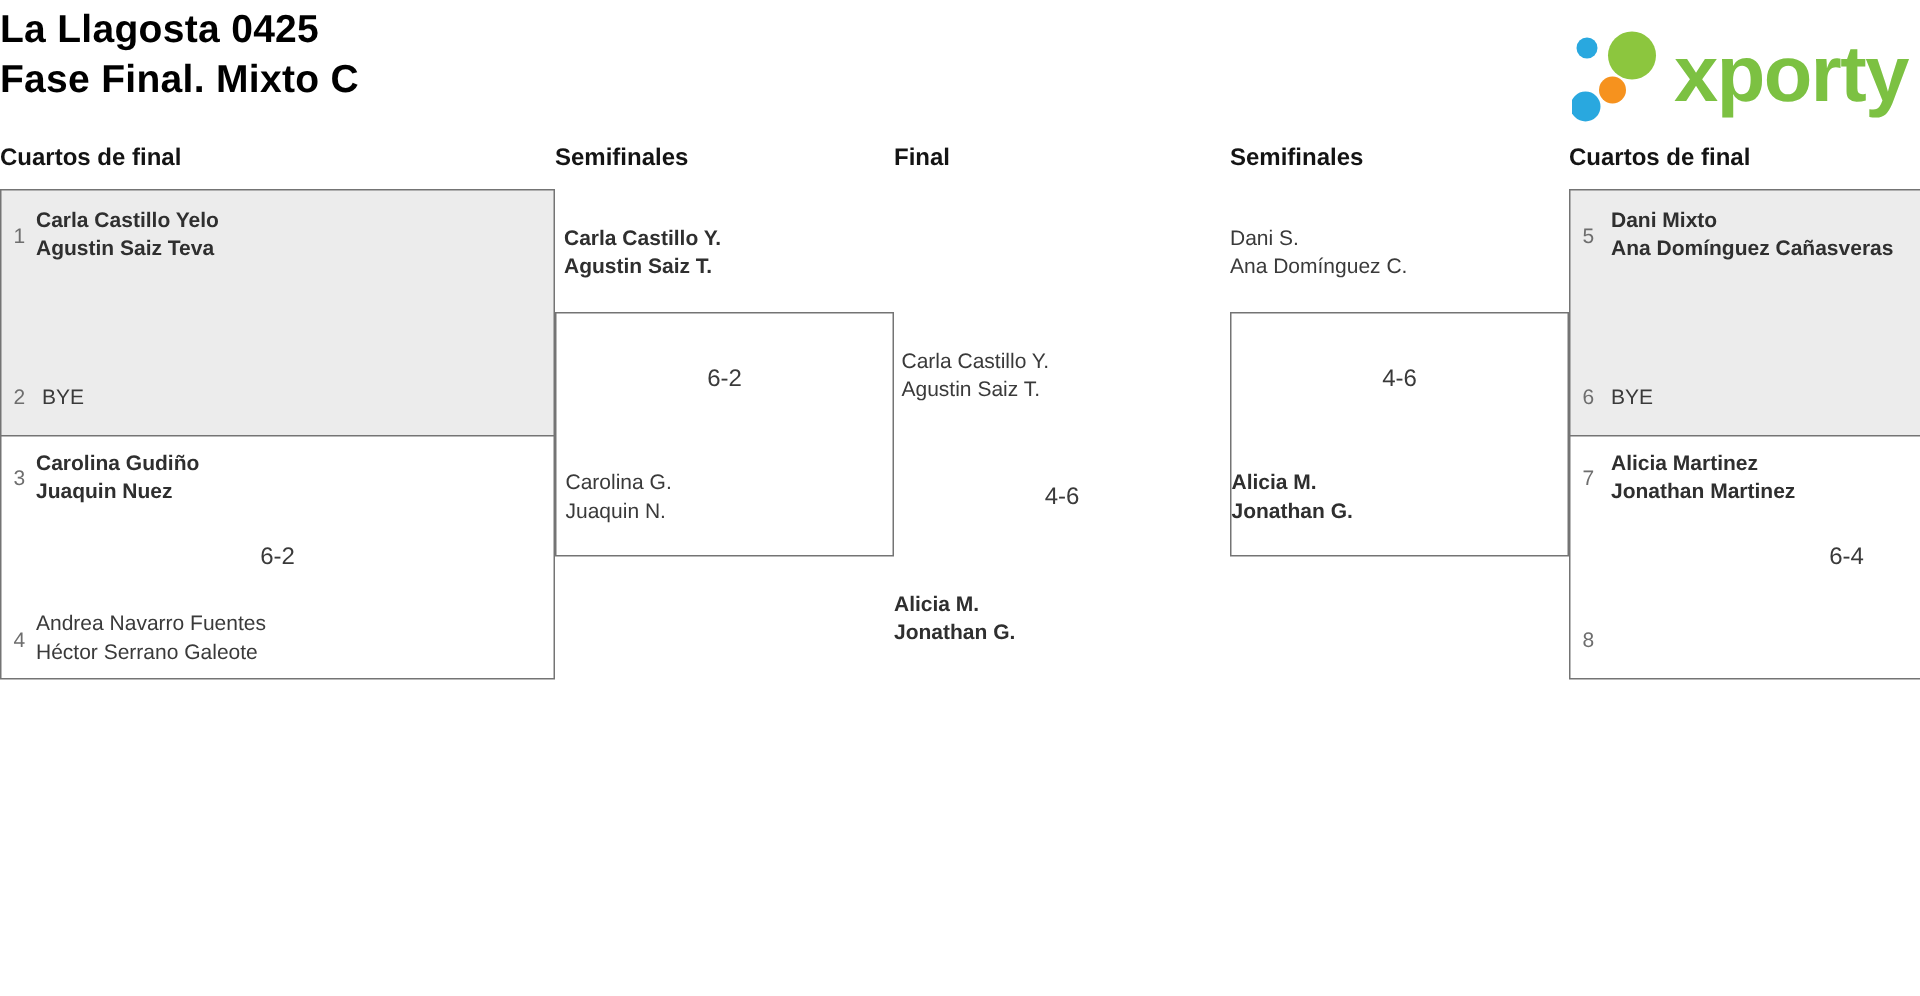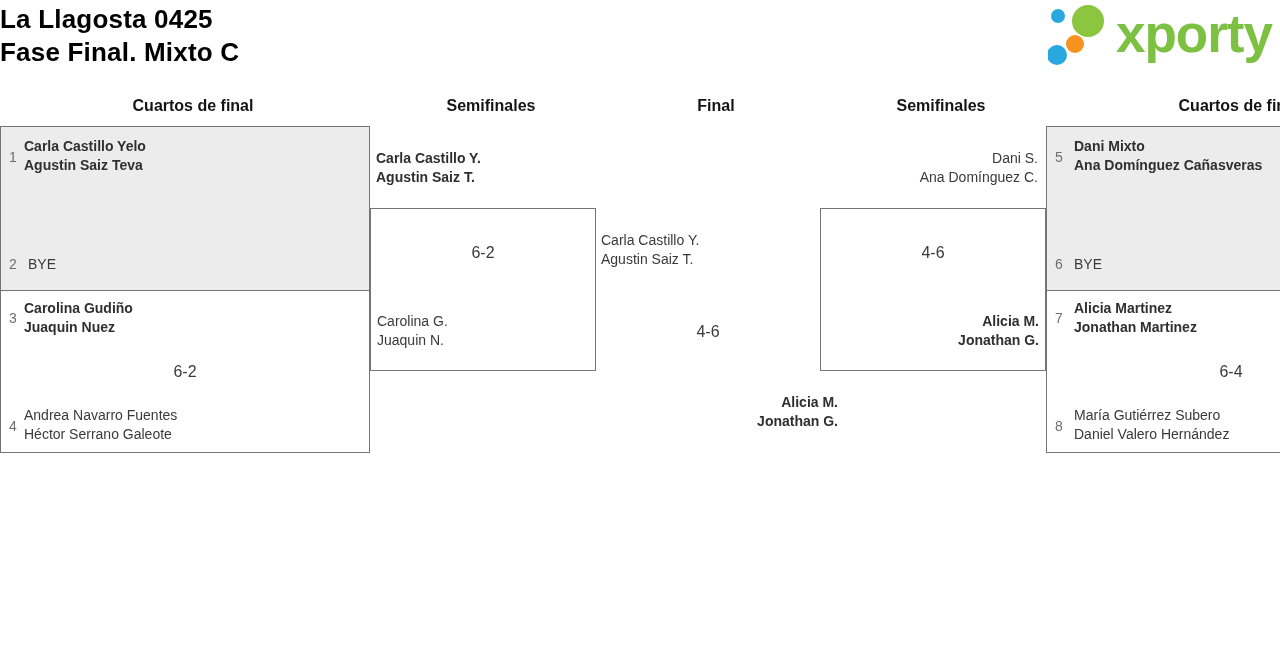--- a/index.html
+++ b/index.html
@@ -3,32 +3,32 @@
 <meta charset="utf-8">
 <style>
   * { box-sizing: border-box; margin: 0; padding: 0; }
   html, body { background: #fff; }
   body { font-family: "Liberation Sans", sans-serif; }
   .page { position: relative; width: 1280px; height: 576px; background: #ffffff; overflow: hidden; }
   .abs { position: absolute; }
 
   .title { font-size: 26px; font-weight: bold; color: #000; line-height: 33px; letter-spacing: 0.2px; }
 
-  .logo { display: flex; align-items: flex-start; }
+  .logo { display: flex; align-items: flex-start; margin-top: 16px; }
   .logo-text { font-size: 53px; font-weight: bold; color: #7CC142; line-height: 62px; letter-spacing: -1px; margin-left: 4px; }
 
-  .round-label { font-size: 16px; font-weight: 600; color: #141414; text-align: center; padding-left: 16px; }
+  .round-label { font-size: 16px; font-weight: 600; color: #141414; text-align: left; }
 
   .match-box { position: absolute; border: 1px solid #747474; background: #ffffff; }
   .match-box.grey { background: #ececec; }
 
   .seed { position: absolute; font-size: 14px; color: #6e6e6e; line-height: 19px; }
   .team { position: absolute; font-size: 14px; color: #3a3a3a; line-height: 19px; white-space: nowrap; }
   .team.bold { font-weight: bold; color: #2f2f2f; }
-  .team.right { text-align: right; }
+  .team.right { }
   .score { position: absolute; font-size: 16px; color: #3a3a3a; text-align: center; line-height: 19px; }
 </style>
 </head>
 <body>
 
 <div class="page">
 
   <div class="abs title" style="left:0px; top:3px;">
     <div>La Llagosta 0425</div>
     <div>Fase Final. Mixto C</div>
@@ -123,19 +123,15 @@
   </div>
 
   <div class="match-box" style="left:1046px; top:290px; width:370px; height:163px;">
     <div class="seed" style="left:8px; top:18px;">7</div>
     <div class="team bold" style="left:27px; top:8px;">
       <div>Alicia Martinez</div>
       <div>Jonathan Martinez</div>
     </div>
     <div class="score" style="left:0px; top:71px; width:100%;">6-4</div>
     <div class="seed" style="left:8px; top:126px;">8</div>
-    <div class="team" style="left:27px; top:115px;">
-      <div>María Gutiérrez Subero</div>
-      <div>Daniel Valero Hernández</div>
-    </div>
   </div>
 
 </div>
 
 </body></html>

